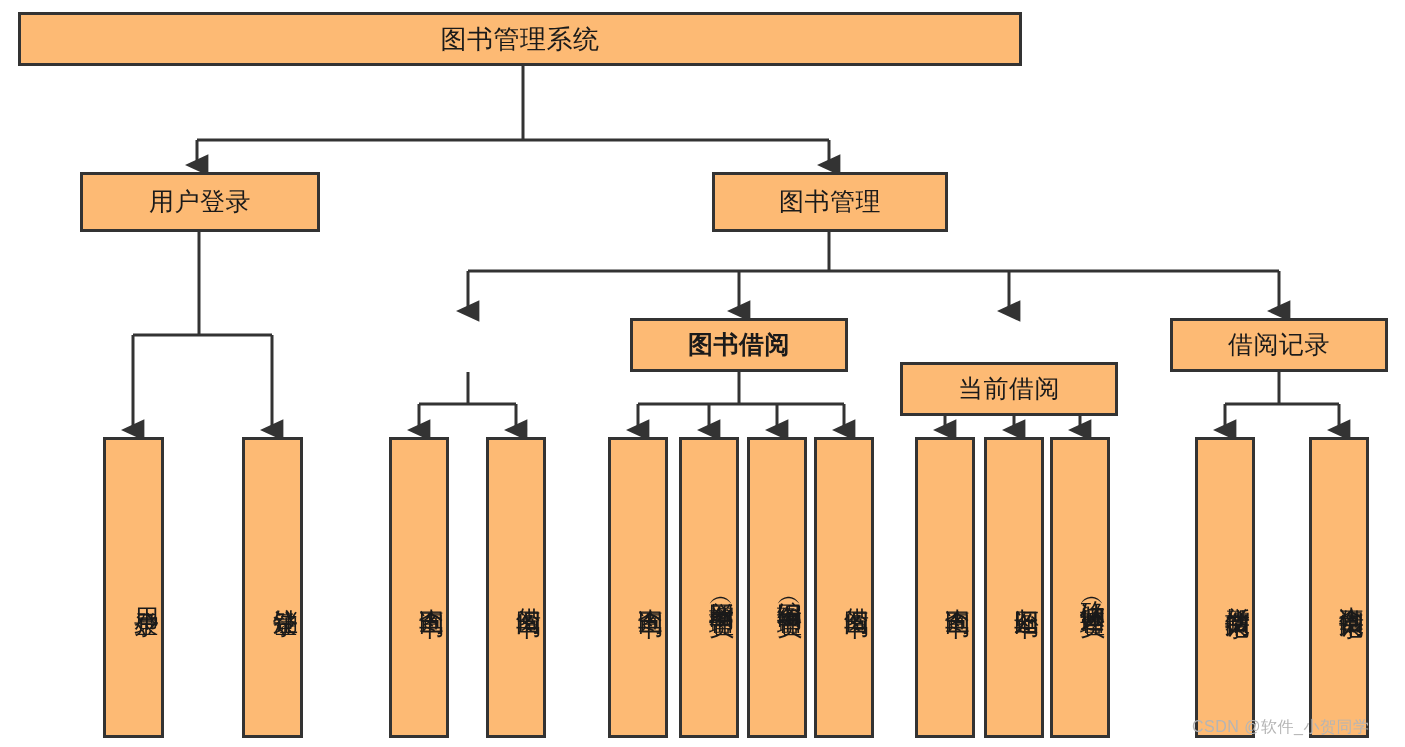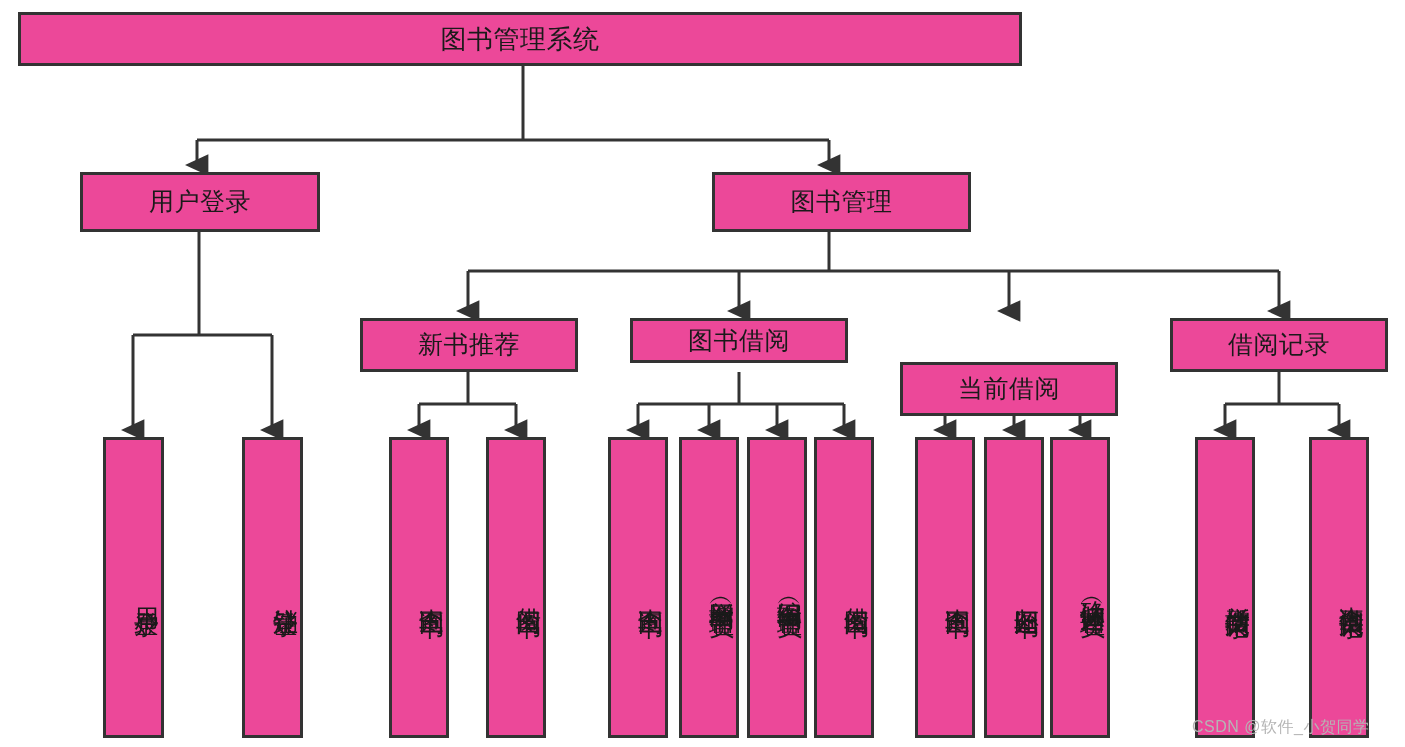--- a/index.html
+++ b/index.html
@@ -22,21 +22,21 @@
     left: 0;
     top: 0;
     width: 1405px;
     height: 747px;
     pointer-events: none;
   }
   .node {
     position: absolute;
     box-sizing: border-box;
     border: 3px solid #333333;
-    background: #ec4899;
+    background: #fdba74;
     display: flex;
     align-items: center;
     justify-content: center;
     color: #1a1a1a;
   }
   .node-h {
     font-size: 25px;
     letter-spacing: 0.5px;
     line-height: 1.1;
     white-space: nowrap;
@@ -120,28 +120,25 @@
     </g>
   </svg>
 
   <div class="node node-h node-root" style="left:18px; top:12px; width:1004px; height:54px;">
     <span>图书管理系统</span>
   </div>
 
   <div class="node node-h" style="left:80px; top:172px; width:240px; height:60px;">
     <span>用户登录</span>
   </div>
-  <div class="node node-h" style="left:712px; top:172px; width:259px; height:60px;align-items:center;">
+  <div class="node node-h" style="left:712px; top:172px; width:236px; height:60px;align-items:center;">
     <span>图书管理</span>
   </div>
 
-  <div class="node node-h" style="left:360px; top:318px; width:218px; height:54px;">
-    <span>新书推荐</span>
-  </div>
-  <div class="node node-h" style="left:630px; top:318px; width:218px; height:45px;">
+  <div class="node node-h" style="left:630px; top:318px; width:218px; height:54px;font-weight:bold;">
     <span>图书借阅</span>
   </div>
   <div class="node node-h" style="left:900px; top:318px; width:218px; height:54px;margin-top:44px;">
     <span>当前借阅</span>
   </div>
   <div class="node node-h" style="left:1170px; top:318px; width:218px; height:54px;">
     <span>借阅记录</span>
   </div>
 
   <div class="node node-v" style="left:103px; top:437px; width:61px; height:301px;">

